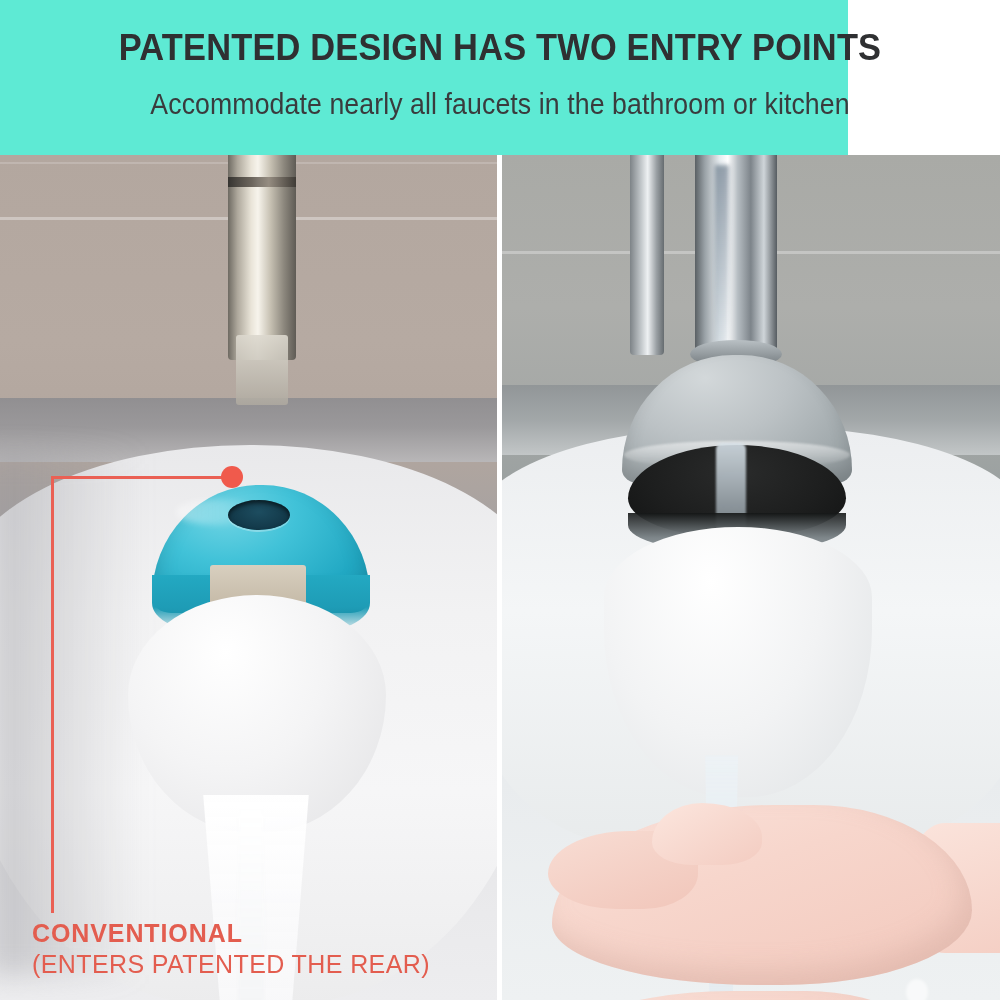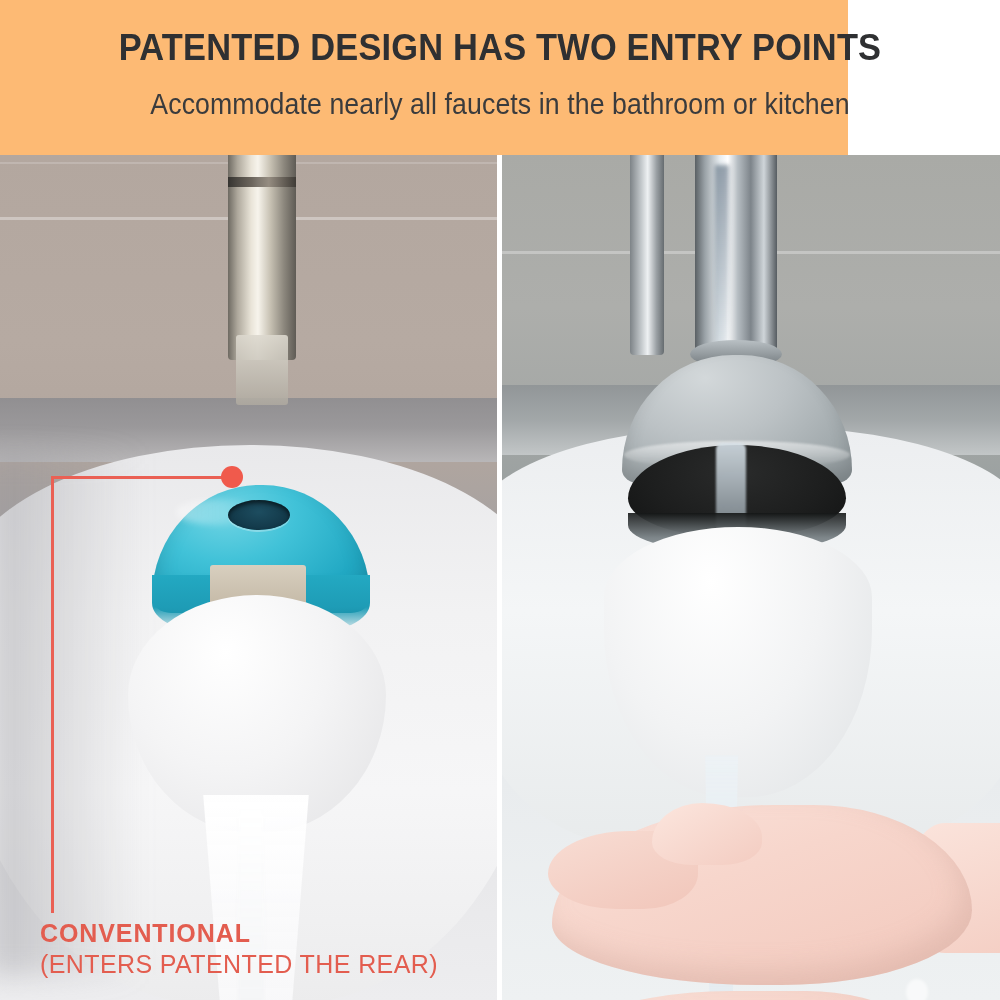--- a/index.html
+++ b/index.html
@@ -6,21 +6,21 @@
   html,body{
     width:1000px; height:1000px; overflow:hidden;
     background:#ffffff;
     font-family:"Liberation Sans", sans-serif;
   }
   #page{ position:relative; width:1000px; height:1000px; background:#fff; }
 
   
   #header{
     position:absolute; left:0; top:0; width:848px; height:155px;
-    background:#fdba74; text-align:center;
+    background:#5eead4; text-align:center;
   }
   #headline{
     position:absolute; left:0; top:26px; width:1000px;
     font-size:37px; line-height:44px;
     font-weight:700; letter-spacing:0.2px;
     color:#2f3032;
     transform:scaleX(0.93); transform-origin:center top;
     white-space:nowrap;
   }
   #subtitle{
@@ -257,21 +257,21 @@
   .callout-dot{ position:absolute; width:22px; height:22px; border-radius:50%; }
 
   #callout-left-h{ left:51px;  top:321px; width:182px; background:#ea6054; }
   #callout-left-v{ left:51px;  top:321px; height:437px; background:#ea6054; }
   #callout-left-dot{ left:221px; top:311px; background:#f05a4c; }
 
   .label-block{ position:absolute; white-space:nowrap; }
   .label-title{ font-size:25px; font-weight:700; letter-spacing:.9px; line-height:30px; }
   .label-sub{ font-size:25px; font-weight:400; letter-spacing:.4px; line-height:32px; }
 
-  #label-left{ left:40px; top:763px; }
+  #label-left{ left:32px; top:763px; }
   #label-left .label-title,#label-left .label-sub{ color:#e35d4f; }
 </style>
 </head>
 <body>
 
 <div id="page">
 
   <div id="header">
     <div id="headline">PATENTED DESIGN HAS TWO ENTRY POINTS</div>
     <div id="subtitle">Accommodate nearly all faucets in the bathroom or kitchen</div>

